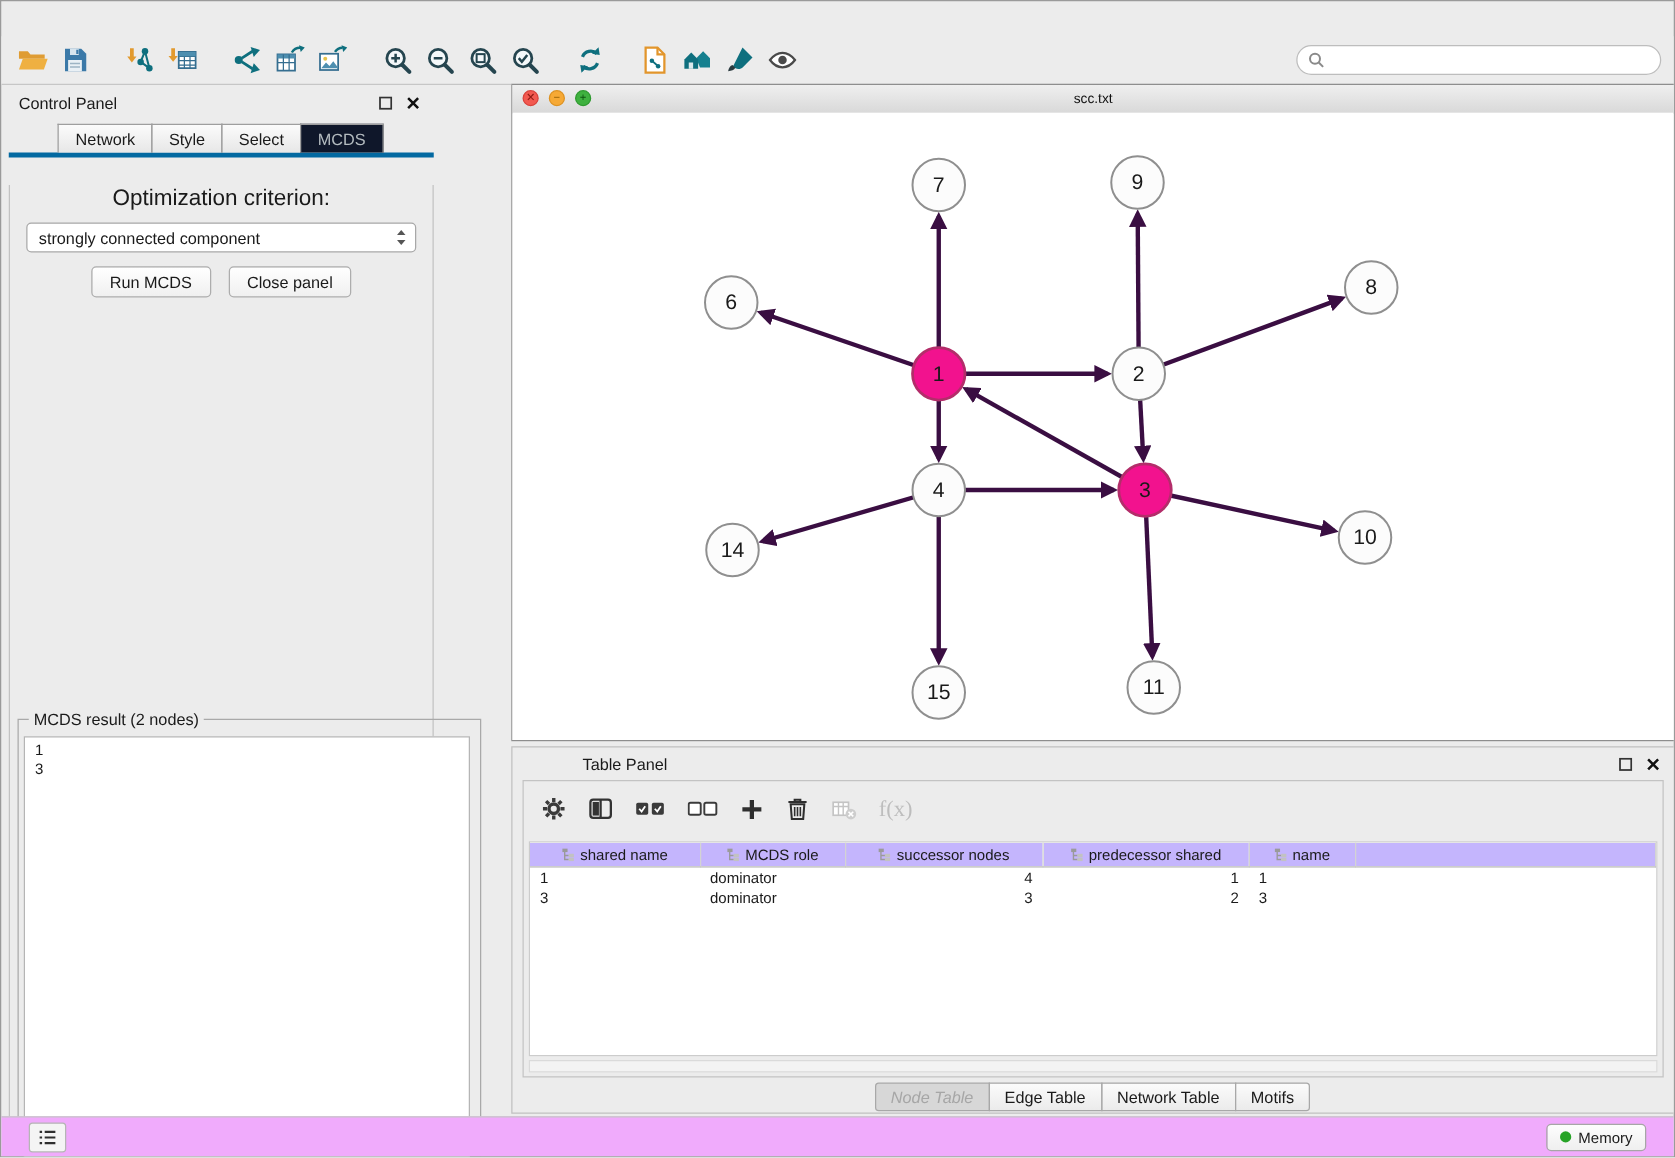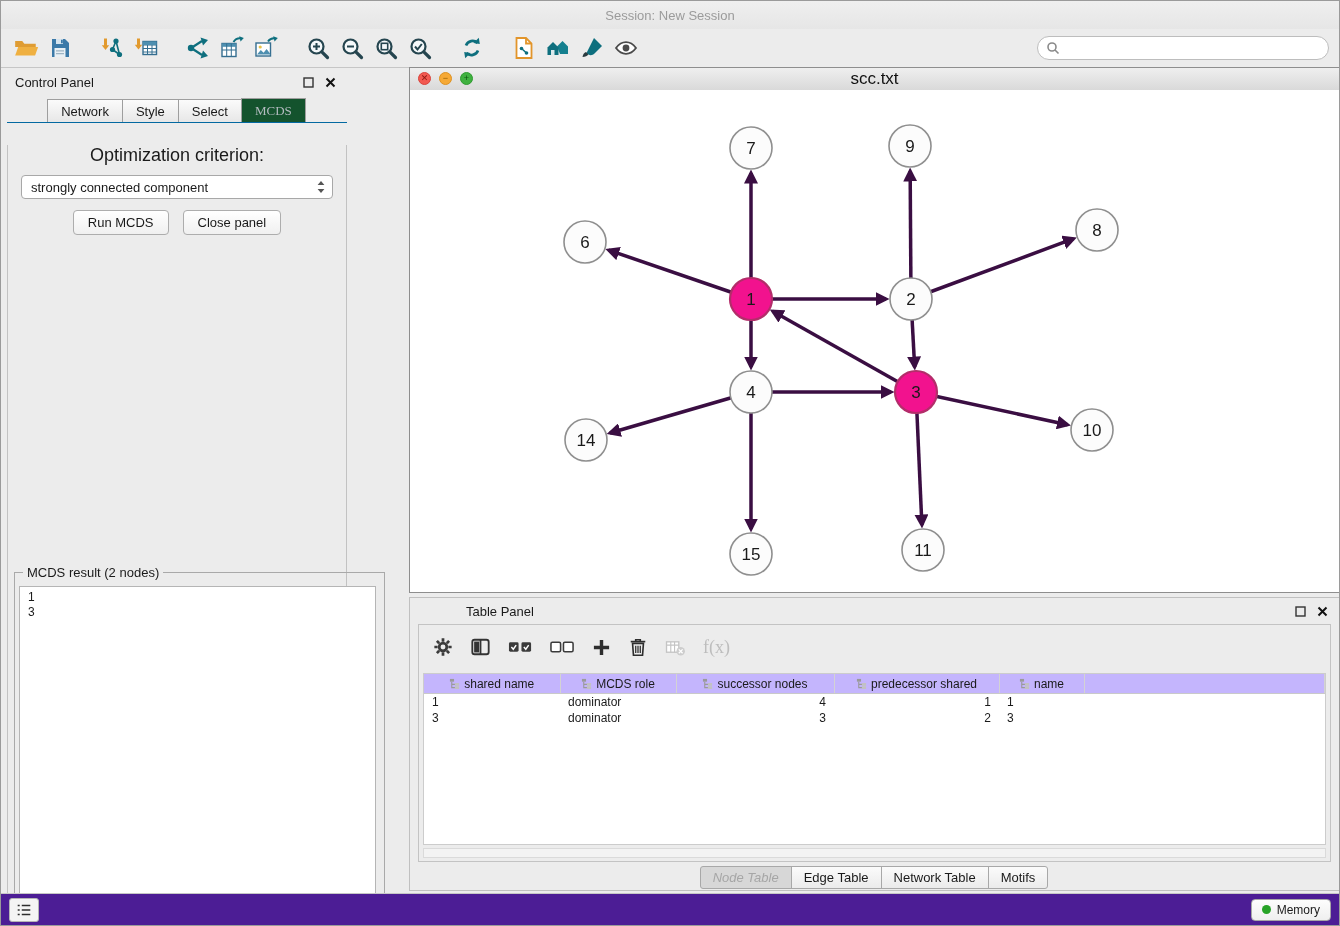--- a/index.html
+++ b/index.html
@@ -18,43 +18,43 @@
   .searchbox{margin-left:auto;margin-right:10px;width:292px;height:24px;background:#fff;
     border:1px solid #BDBDBD;border-radius:12px;display:flex;align-items:center;padding:0 8px;box-sizing:border-box;}
   .searchbox input{border:none;outline:none;flex:1;font-size:12px;font-family:"Liberation Sans",sans-serif;background:transparent;}
   
   #control-panel{position:absolute;left:6px;top:68px;width:340px;height:816px;
     background:#ECECEC;box-sizing:border-box;}
   .panel-head{height:26px;display:flex;align-items:center;padding:0 8px;}
   .panel-head .ptitle{font-size:13px;color:#1a1a1a;}
   .panel-head .spacer{flex:1;}
   .winbtn{width:18px;height:16px;display:flex;align-items:center;justify-content:center;margin-left:4px;}
-  .tabstrip{height:27px;display:flex;justify-content:center;align-items:flex-end;border-bottom:1px solid #0369a1;}
+  .tabstrip{height:27px;display:flex;justify-content:center;align-items:flex-end;border-bottom:4px solid #0369a1;}
   .ctab{border:1px solid #9E9E9E;border-bottom:none;padding:4px 13px 3px;font-size:13px;
     background:linear-gradient(#FBFBFB,#E7E7E7);margin-left:-1px;}
-  .ctab.active{background:#14532d;color:#B3BBBF;font-family:Liberation Serif, serif;}
+  .ctab.active{background:#0f172a;color:#B3BBBF;}
   .cp-content{position:relative;height:calc(100% - 53px);border:1px solid #C2C2C2;border-top:none;box-sizing:border-box;}
   .opt-label{text-align:center;margin-top:22px;font-size:18px;}
   .dropdown{margin:9px auto 0;width:312px;height:24px;background:#fff;border:1px solid #A8A8A8;border-radius:4px;
     display:flex;align-items:center;padding:0 4px 0 9px;box-sizing:border-box;font-size:13px;}
   .dropdown .dd-label{flex:1;}
   .btnrow{display:flex;justify-content:center;gap:14px;margin-top:11px;align-items:center;}
   .pbtn{font-family:"Liberation Sans",sans-serif;font-size:13px;padding:4px 14px;border:1px solid #ADADAD;border-radius:4px;
     background:linear-gradient(#FFFFFF,#F0F0F0);color:#1a1a1a;}
   .groupbox{position:absolute;left:6px;top:427px;width:371px;height:378px;border:1px solid #A9A9A9;box-sizing:border-box;}
   .groupbox .legend{position:absolute;top:-8px;left:8px;background:#ECECEC;padding:0 4px;font-size:13px;}
   .groupbox .listarea{position:absolute;left:4px;right:8px;top:13px;bottom:6px;background:#fff;border:1px solid #B5B5B5;
     font-size:12px;padding:3px 8px;box-sizing:border-box;}
   .listarea .rline{line-height:15px;}
   
   #network-window{position:absolute;left:408px;top:66px;width:931px;height:526px;background:#fff;
     border:1px solid #8E8E8E;box-sizing:border-box;}
   .nw-titlebar{height:22px;background:linear-gradient(#EFEFEF,#D9D9D9);border-bottom:1px solid #A9A9A9;
     position:relative;display:flex;align-items:center;justify-content:center;}
-  .nw-titlebar .nwtitle{font-size:17px;color:#111;}
+  .nw-titlebar .nwtitle{font-size:11px;color:#111;}
   .tlights{position:absolute;left:8px;top:4px;display:flex;gap:8px;}
   .tlight{width:13px;height:13px;border-radius:50%;display:flex;align-items:center;justify-content:center;
     font-size:9px;line-height:13px;box-sizing:border-box;}
   .tl-red{background:#F25950;border:1px solid #D8433C;color:#8E1812;}
   .tl-yellow{background:#F6A935;border:1px solid #DD9222;color:#8E5A00;}
   .tl-green{background:#3FB13F;border:1px solid #2F9A30;color:#0E5510;}
   .nw-canvas{position:absolute;left:0;top:22px;right:0;bottom:0;background:#fff;}
   .nw-canvas svg{display:block;}
   
   #table-panel{position:absolute;left:408px;top:596px;width:931px;height:294px;background:#ECECEC;
@@ -73,36 +73,33 @@
   table.node-table td{height:16px;padding:0 8px;white-space:nowrap;overflow:hidden;}
   td.col2,td.col3{text-align:right;}
   td.col2{padding-right:14px;}
   td.col3{padding-right:9px;}
   .btabs{position:absolute;left:0;right:0;top:268px;display:flex;justify-content:center;}
   .btab{border:1px solid #A8A8A8;background:linear-gradient(#FBFBFB,#EBEBEB);padding:3px 12px;font-size:13px;margin-left:-1px;}
   .btab:first-child{border-radius:3px 0 0 3px;}
   .btab:last-child{border-radius:0 3px 3px 0;}
   .btab.active{background:#D7D7D7;color:#A6A6A6;font-style:italic;}
   
-  #status-bar{position:absolute;left:0;right:0;bottom:0;height:32px;background:#4c1d95;border-top:1px solid #C6C6C6;
-    display:flex;align-items:center;padding:0 8px;box-sizing:border-box;}
+  #status-bar{position:absolute;left:0;right:0;bottom:0;height:32px;background:#f0abfc;border-top:1px solid #C6C6C6;
+    display:flex;align-items:center;padding:0 22px;box-sizing:border-box;}
   .sq-btn{width:28px;height:22px;border:1px solid #B5B5B5;border-radius:3px;background:#F4F4F4;
     display:flex;align-items:center;justify-content:center;}
   .memory-btn{margin-left:auto;display:flex;align-items:center;gap:6px;border:1px solid #A6A6A6;border-radius:4px;
     background:linear-gradient(#FDFDFD,#EFEFEF);padding:3px 10px;font-size:12px;}
   .gdot{width:9px;height:9px;border-radius:50%;background:#27A327;display:inline-block;}
 </style>
 </head>
 <body>
 
 <div id="window">
 
-  <div id="titlebar">
-    <span class="wtitle">Session: New Session</span>
-  </div>
 
   <div id="toolbar">
     <div class="tbtn" style="margin-left:8px">
       <svg width="26" height="26" viewBox="0 0 24 24">
           <path d="M2 5.5h6.5l2 2.5H21v3H2z" fill="#DF9C33"></path>
           <path d="M2 19l2.8-8h18.4l-2.8 8z" fill="#EFB041"></path>
         </svg>
     </div>
     <div class="tbtn">
       <svg width="24" height="24" viewBox="0 0 24 24">

